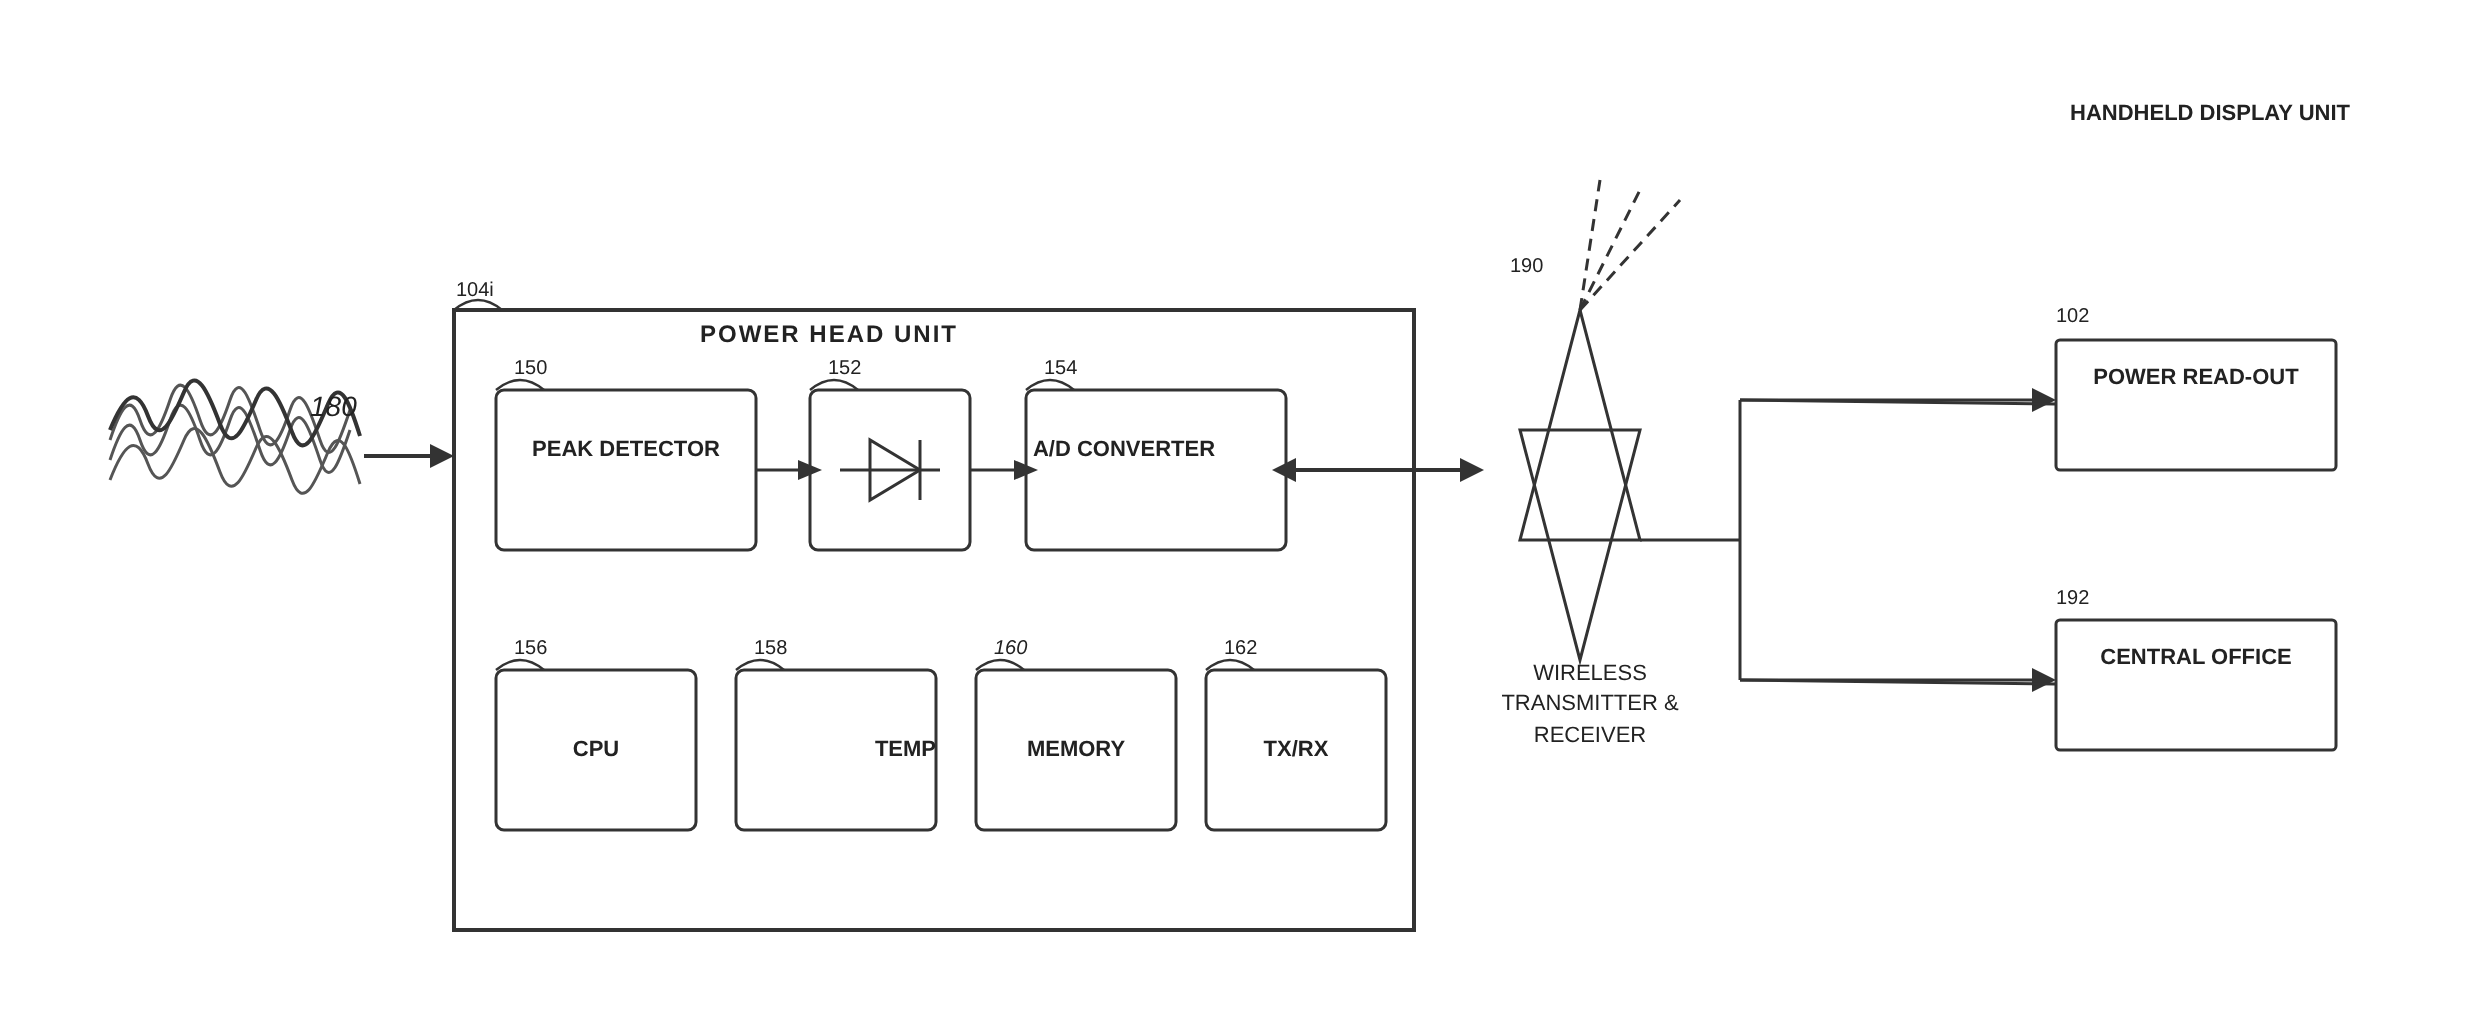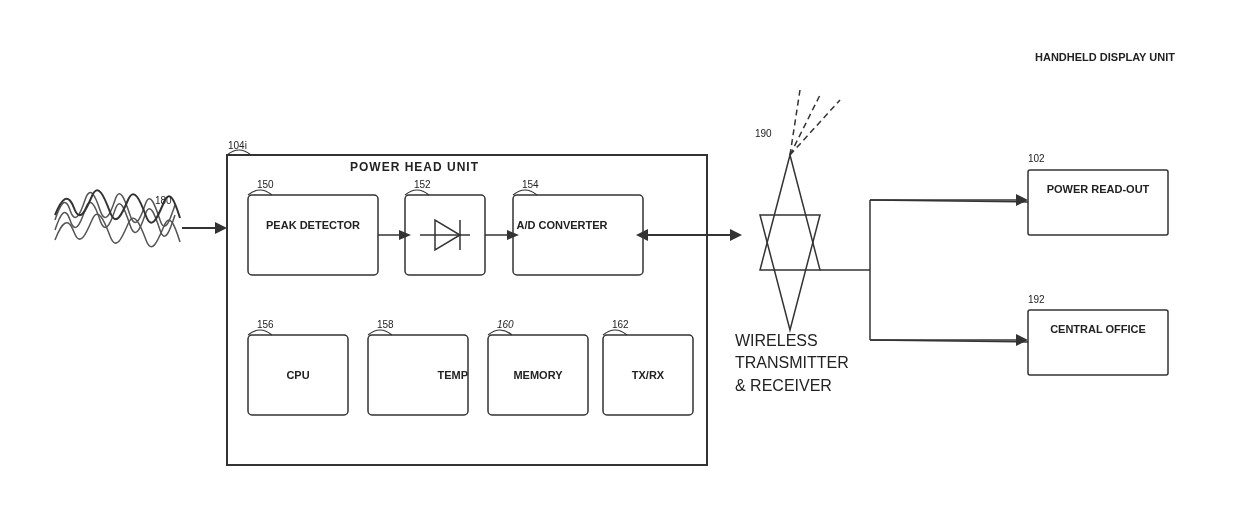--- a/index.html
+++ b/index.html
@@ -139,21 +139,21 @@
 
     <path d="M 603,335 Q 615,325 627,335" fill="none" stroke="#333" stroke-width="1.2"></path>
 
     <path d="M 227,155 Q 239,145 251,155" fill="none" stroke="#333" stroke-width="1.2"></path>
 
     <line x1="870" y1="200" x2="1028" y2="202" stroke="#333" stroke-width="1.5"></line>
     <line x1="870" y1="340" x2="1028" y2="342" stroke="#333" stroke-width="1.5"></line>
   </svg>
 
 
-  <div class="ref-label" style="left:155px; top:195px; font-size:10px;">180</div>
+  <div class="ref-label" style="left:155px; top:195px; font-size:14px;font-style:italic;">180</div>
 
   <div class="label bold" style="left:350px; top:160px; font-size:12px; font-weight:bold; letter-spacing:1px;">POWER HEAD UNIT</div>
 
   <div class="ref-label" style="left:228px; top:140px; font-size:10px;">104i</div>
 
   <div class="ref-label" style="left:257px; top:179px; font-size:10px;">150</div>
 
   <div class="box-label" style="left:248px; top:218px; width:130px;">PEAK
 DETECTOR</div>
 
@@ -175,21 +175,21 @@
   <div class="ref-label" style="left:497px; top:319px; font-size:10px;font-style:italic;">160</div>
 
   <div class="box-label" style="left:488px; top:368px; width:100px;">MEMORY</div>
 
   <div class="ref-label" style="left:612px; top:319px; font-size:10px;">162</div>
 
   <div class="box-label" style="left:603px; top:368px; width:90px;">TX/RX</div>
 
   <div class="ref-label" style="left:755px; top:128px; font-size:10px;">190</div>
 
-  <div class="label" style="left:735px; top:330px; width:120px; font-size:16px; text-align:left; line-height:1.4;">WIRELESS
+  <div class="label" style="left:735px; top:330px; width:120px; font-size:11px; text-align:center; line-height:1.4;">WIRELESS
 TRANSMITTER
 &amp; RECEIVER</div>
 
   <div class="label bold" style="left:1030px; top:50px; width:150px; font-size:11px; text-align:center; line-height:1.4; font-weight:bold;">HANDHELD
 DISPLAY UNIT</div>
 
   <div class="ref-label" style="left:1028px; top:153px; font-size:10px;">102</div>
 
   <div class="box-label" style="left:1028px; top:182px; width:140px;">POWER
 READ-OUT</div>

